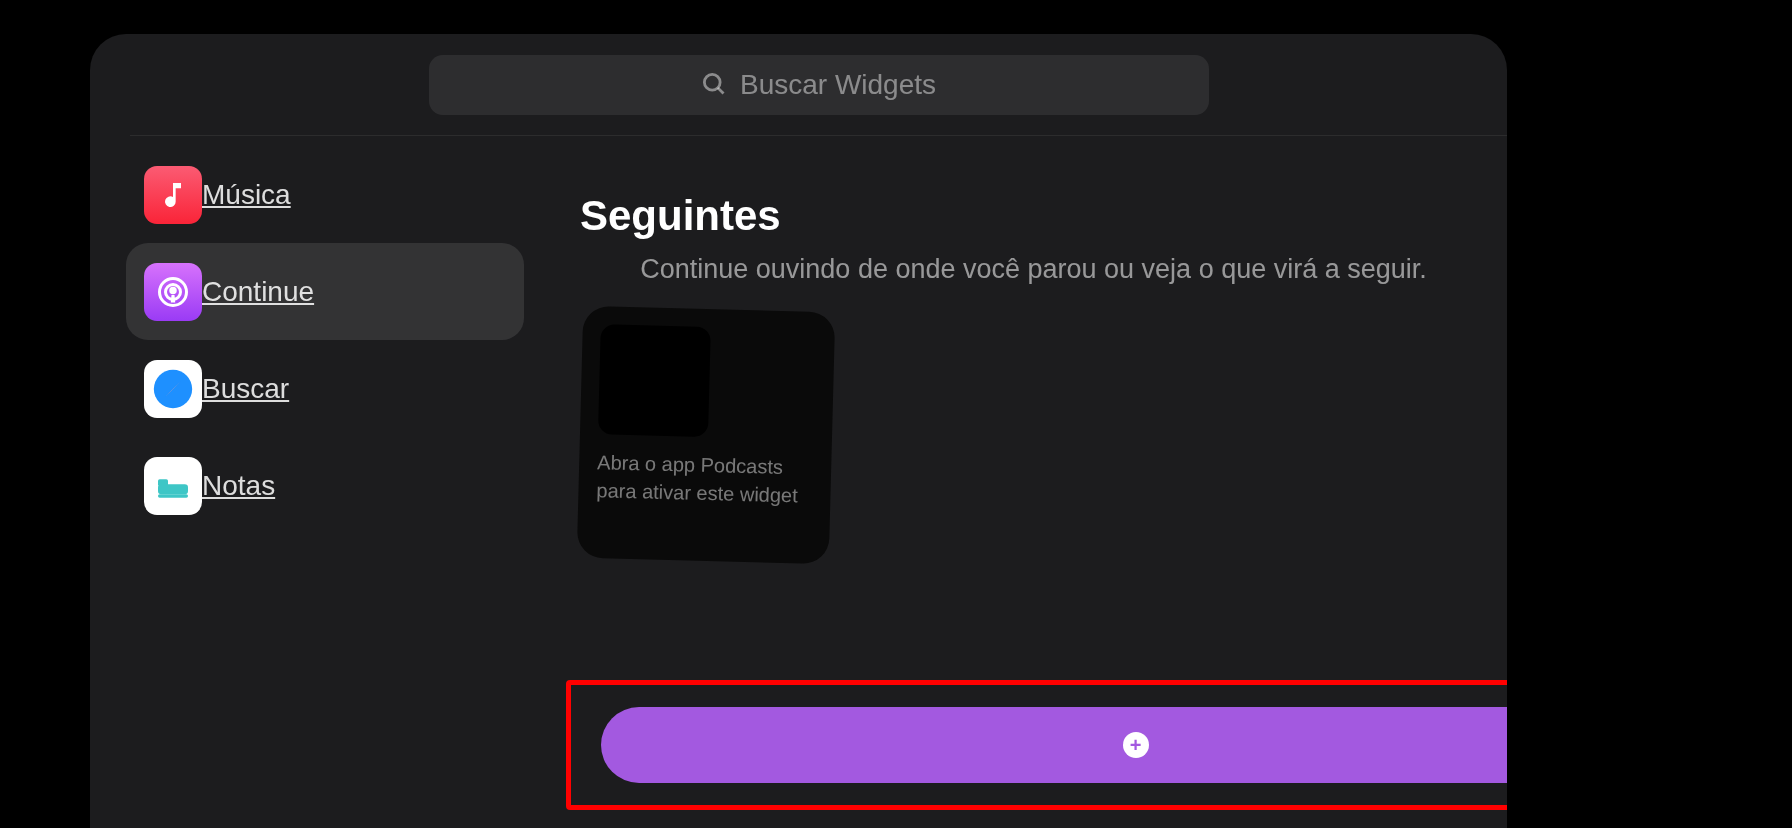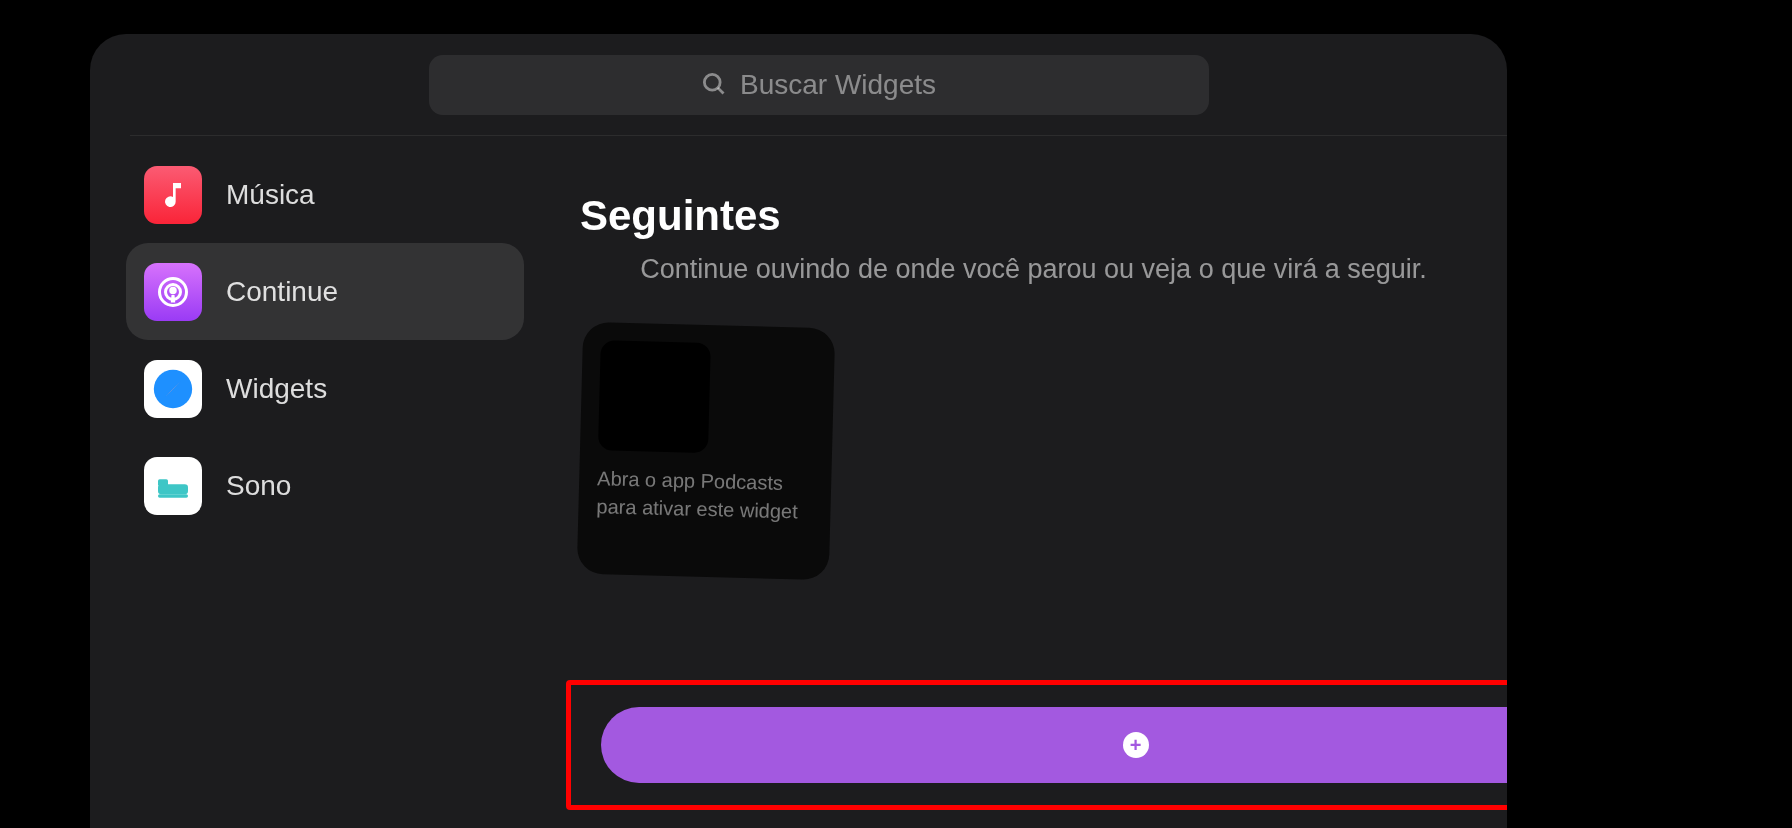--- a/index.html
+++ b/index.html
@@ -40,27 +40,27 @@
       gap: 12px;
       color: rgba(255,255,255,0.45);
       font-size: 28px;
     }
     .search svg { width: 27px; height: 27px; }
     .content { display: flex; height: calc(100% - 102px); }
     .sidebar { width: 470px; padding: 10px 36px 0 36px; }
     .item {
       display: flex;
       align-items: center;
-      gap: 24px;
       height: 97px;
       border-radius: 22px;
       padding: 0 18px;
       color: rgba(255,255,255,0.85);
       font-size: 28px;
       cursor: pointer;
+      text-decoration: underline;
     }
     .item.selected { background: rgba(255,255,255,0.1); }
     .icon {
       width: 58px;
       height: 58px;
       border-radius: 13px;
       display: flex;
       align-items: center;
       justify-content: center;
       flex-shrink: 0;
@@ -68,21 +68,21 @@
     .icon-music { background: linear-gradient(180deg,#fb5b73,#fa2438); }
     .icon-notes { background: linear-gradient(180deg,#fff 0%,#fff 33%,#ffe66d 33%,#ffcc02 100%); }
     .icon-podcasts { background: linear-gradient(180deg,#d772fc,#9a3bf5); }
     .icon-clock { background: radial-gradient(circle,#fff 56%,#2b2b2d 58%); position: relative; }
     .icon-clock::after { content:''; position:absolute; left:50%; top:50%; width:2px; height:18px; background:#333; transform-origin:bottom; transform:translate(-50%,-100%) rotate(60deg); }
     .icon-clock::before { content:''; position:absolute; left:50%; top:50%; width:2px; height:14px; background:#333; transform-origin:bottom; transform:translate(-50%,-100%) rotate(-30deg); }
     .icon-safari { background:#fff; display:flex; align-items:center; justify-content:center; }
     .icon-sleep { background:#fff; display:flex; align-items:center; justify-content:center; }
     .main { flex: 1; padding: 56px 20px 0 20px; display: flex; flex-direction: column; position: relative; }
     .title { font-size: 42px; font-weight: 700; margin-bottom: 14px; }
-    .subtitle { font-size: 27px; color: rgba(255,255,255,0.55); text-align: center; margin-bottom: 40px; }
+    .subtitle { font-size: 27px; color: rgba(255,255,255,0.55); text-align: center; margin-bottom: 24px; }
     .preview {
       width: 252px;
       height: 252px;
       background: #0a0a0a;
       border-radius: 26px;
       padding: 18px;
       transform: rotate(1.5deg);
       display: flex;
       flex-direction: column;
     }
@@ -168,32 +168,32 @@
 
 
       <div class="item">
         <div class="icon icon-safari">
           <svg width="46" height="46" viewBox="0 0 24 24">
               <circle cx="12" cy="12" r="10" fill="#1e90ff"></circle>
               <path d="M16 8l-3 3-5 5 3-3z" fill="#ff3b30"></path>
               <path d="M16 8l-5 5-3 3 5-5z" fill="#fff"></path>
             </svg>
         </div>
-        <span>Widgets</span>
+        <span>Buscar</span>
       </div>
 
       <div class="item">
         <div class="icon icon-sleep">
           <svg width="40" height="40" viewBox="0 0 24 24" fill="#3ec6c6">
               <rect x="3" y="11" width="18" height="6" rx="2"></rect>
               <rect x="3" y="8" width="6" height="4" rx="1"></rect>
               <rect x="3" y="17" width="18" height="2" rx="1"></rect>
             </svg>
         </div>
-        <span>Sono</span>
+        <span>Notas</span>
       </div>
 
     </div>
 
     <div class="main">
       <div class="title">Seguintes</div>
       <div class="subtitle">Continue ouvindo de onde você parou ou veja o que virá a seguir.</div>
       <div class="preview">
         <div class="preview-thumb"></div>
         <div class="preview-text">Abra o app Podcasts para ativar este widget</div>

